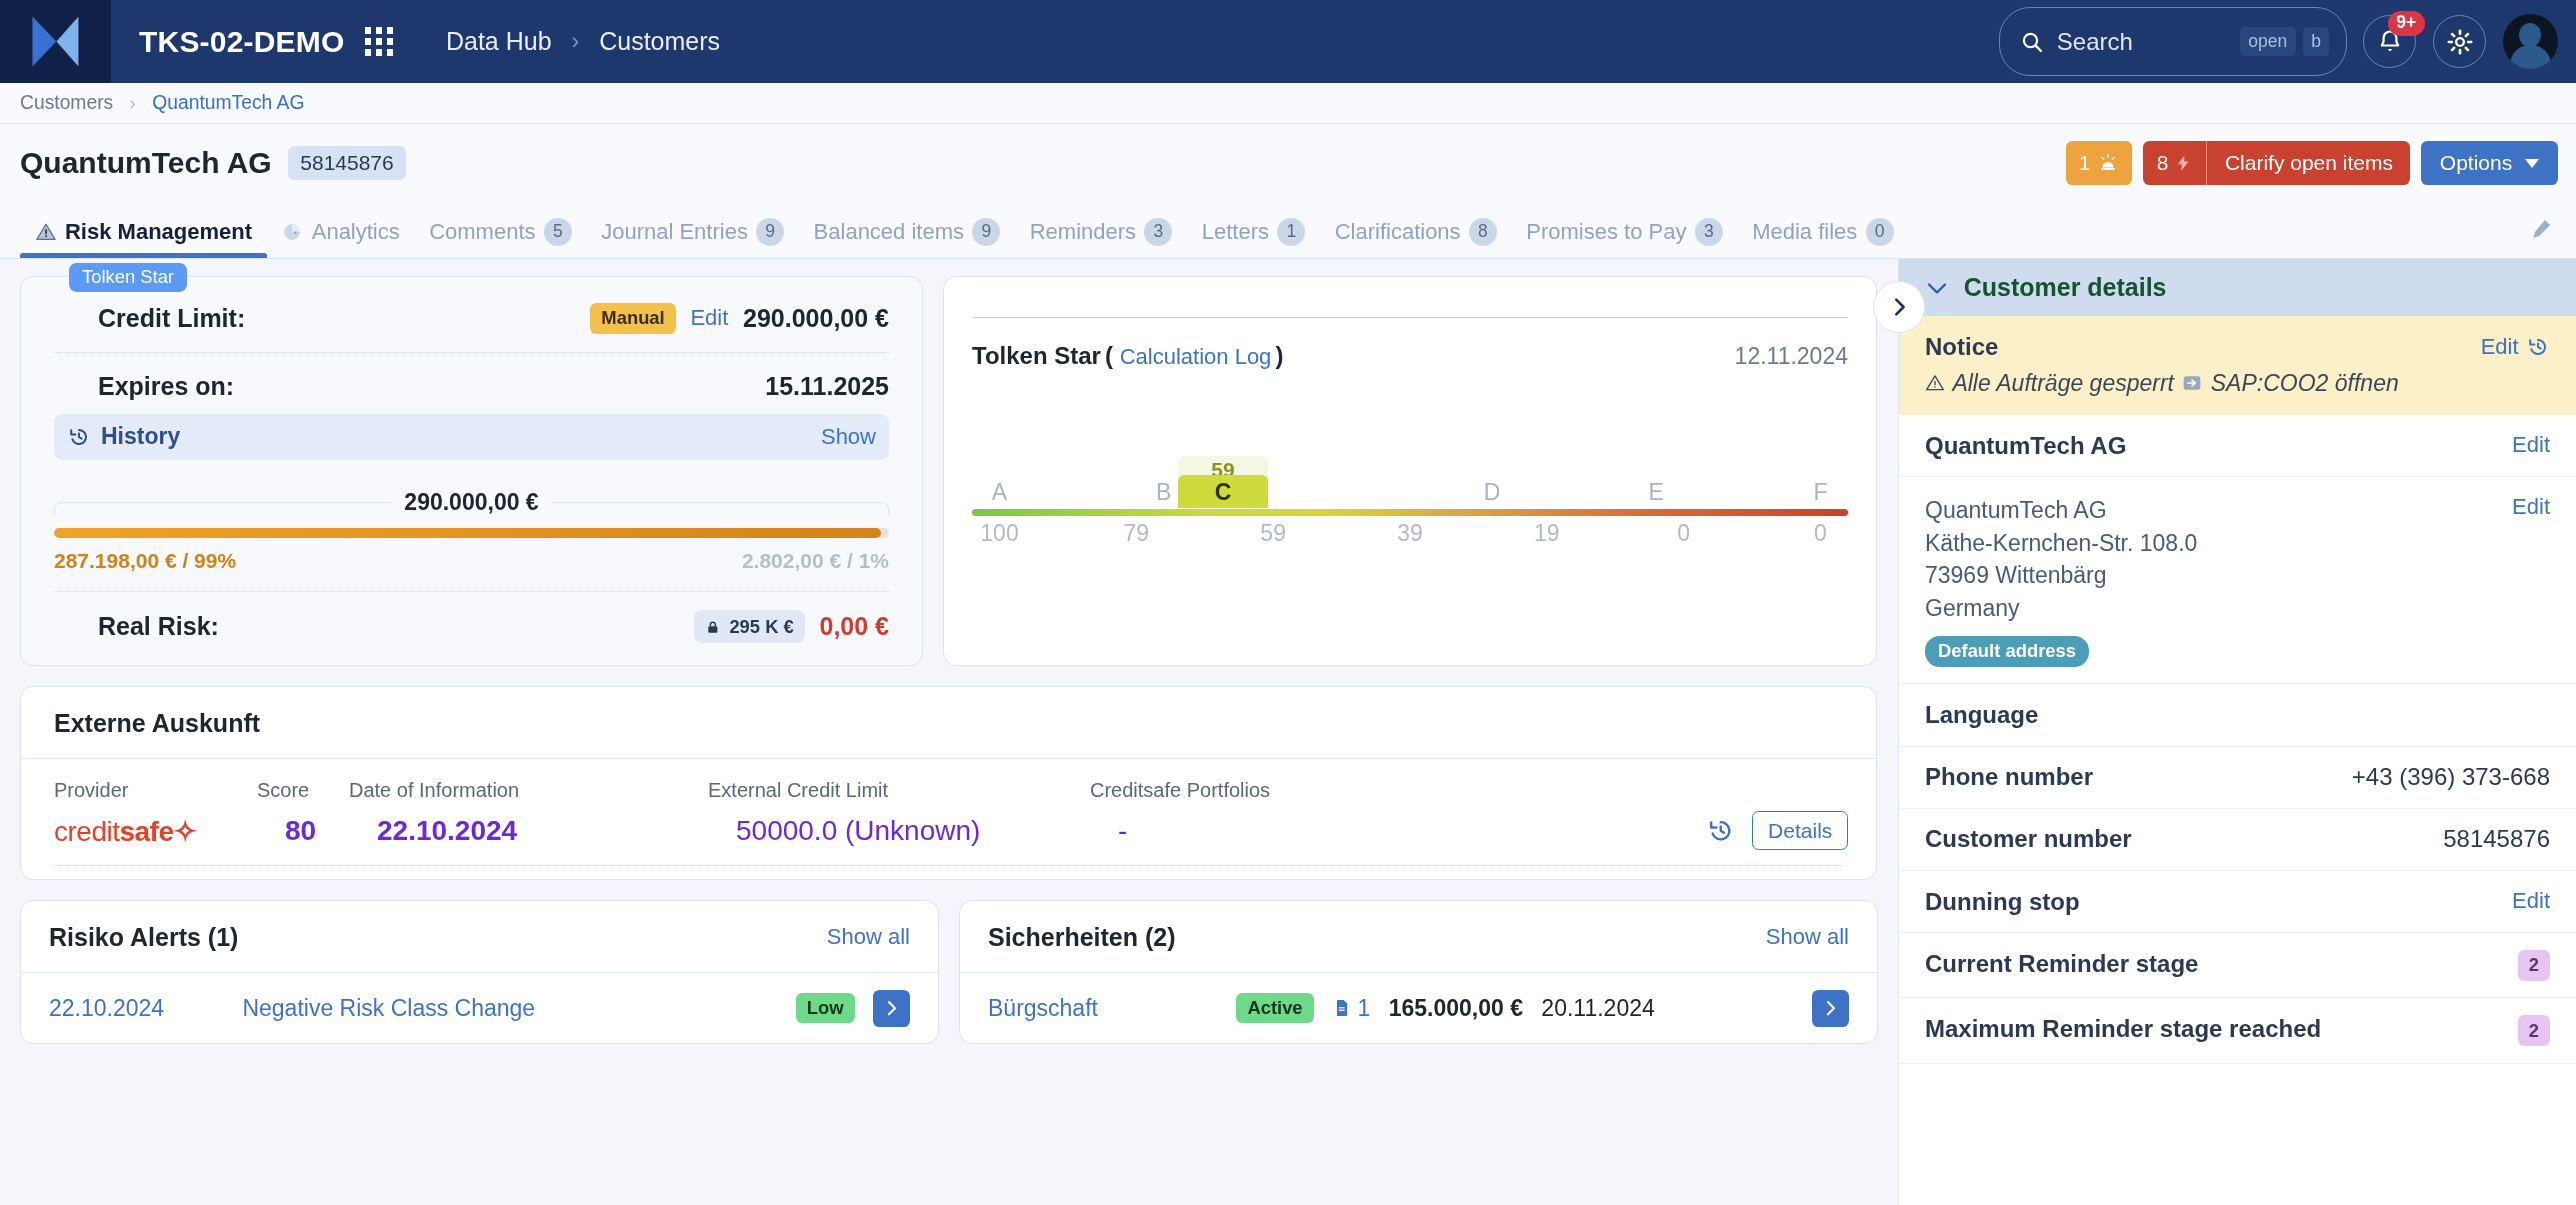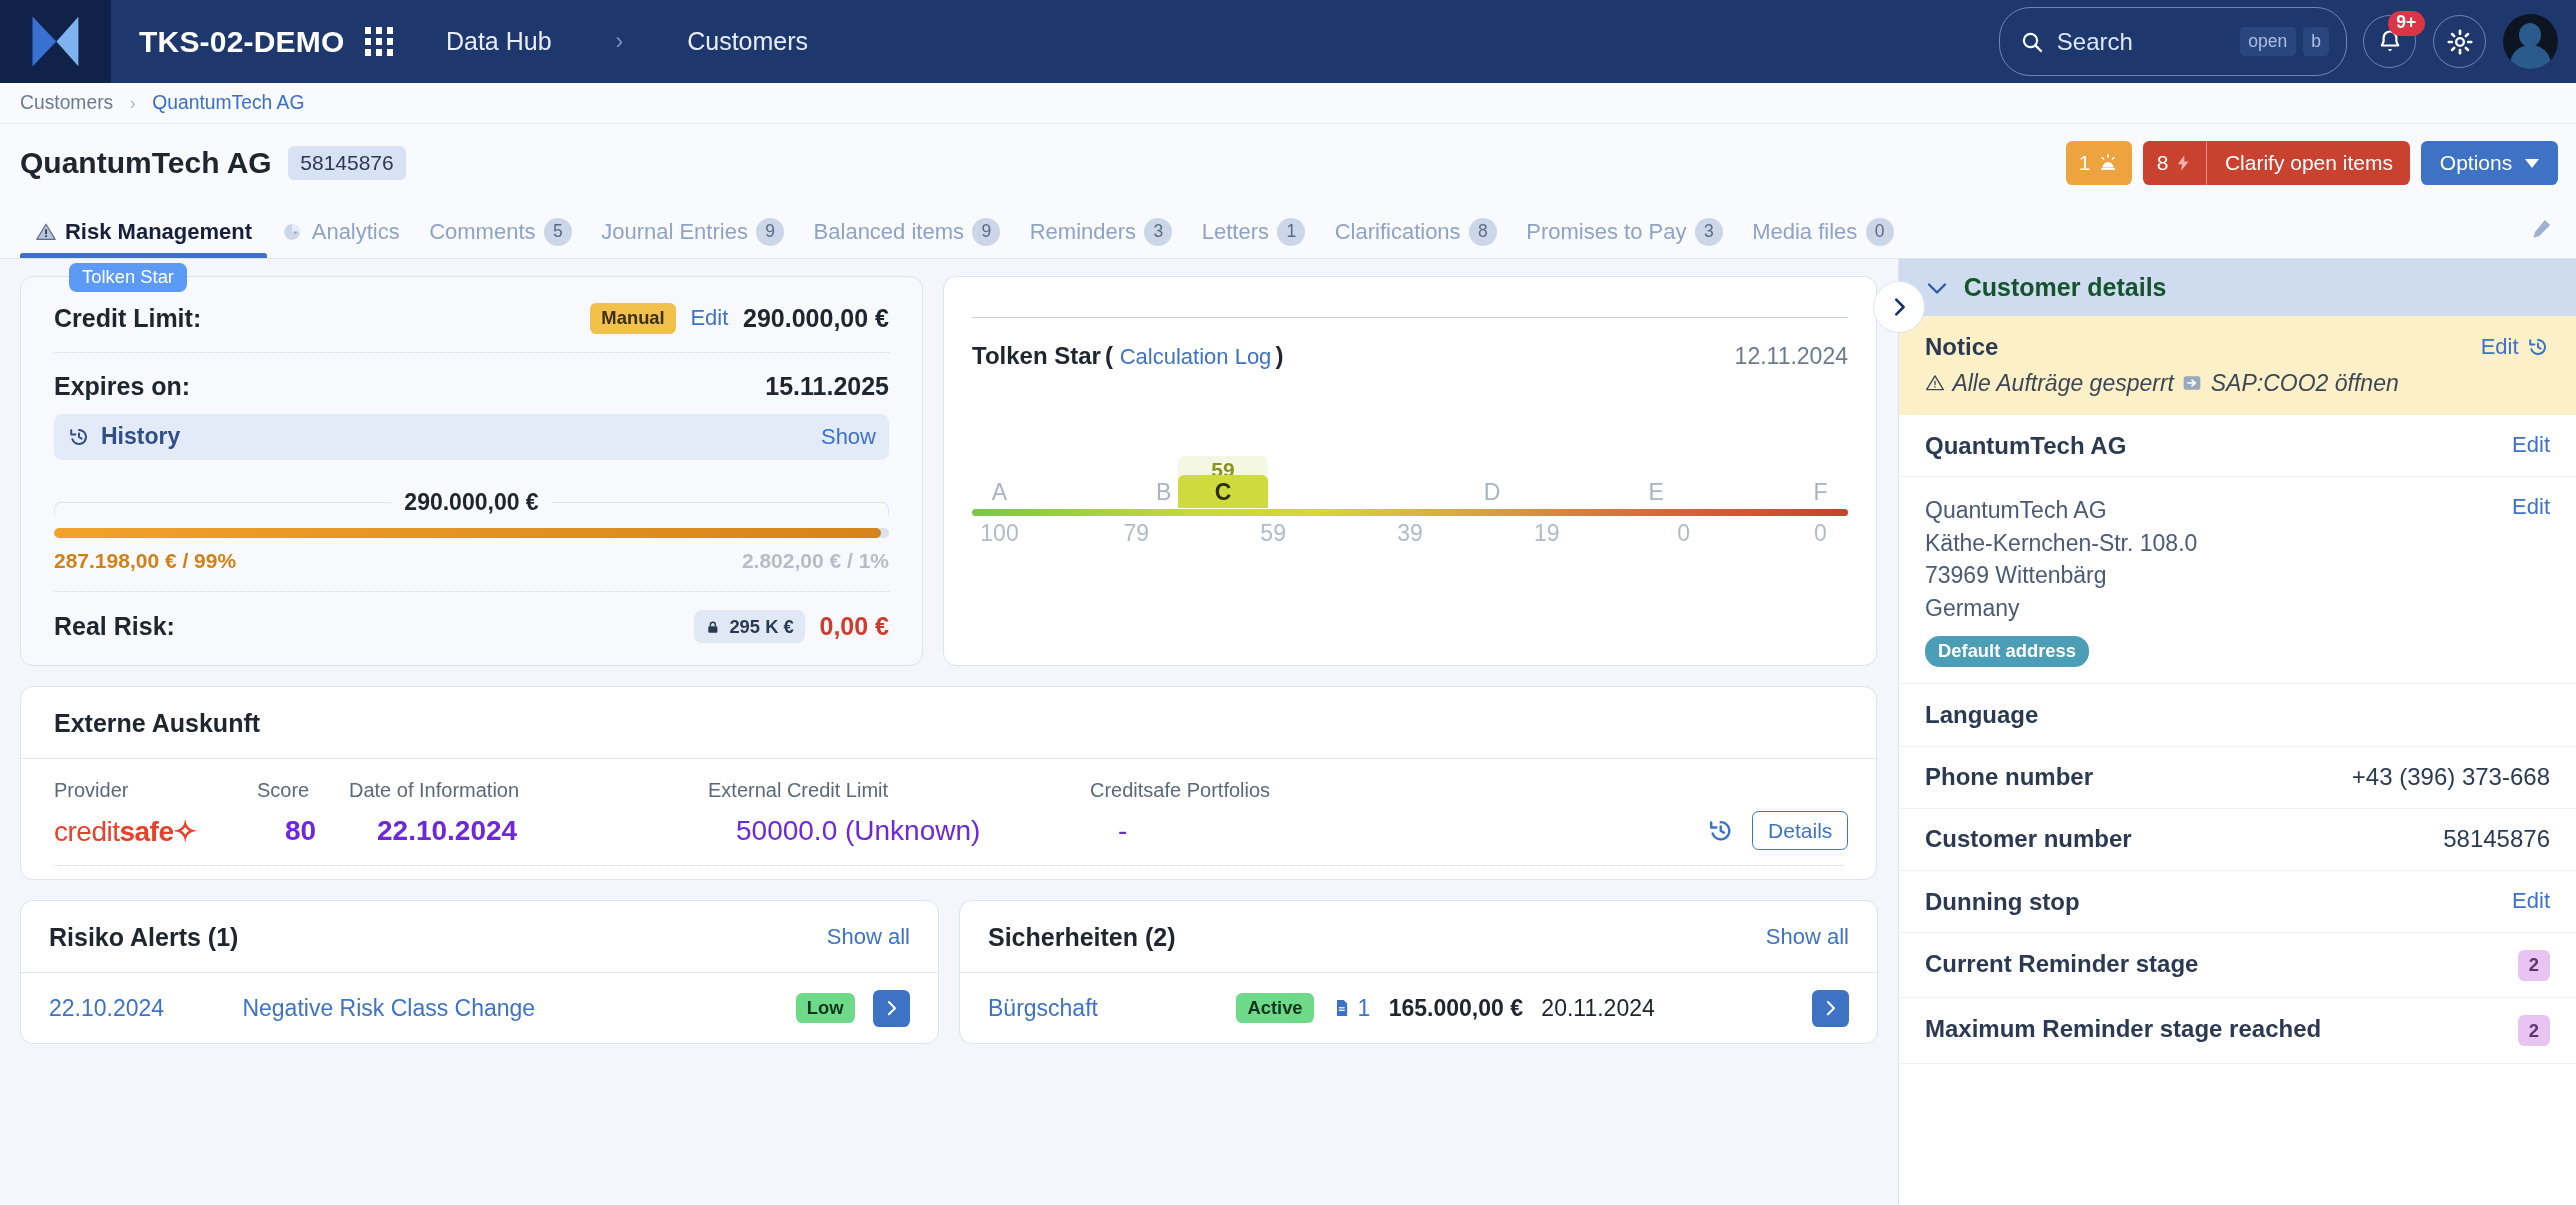--- a/index.html
+++ b/index.html
@@ -22,21 +22,21 @@
   .logo-mark { width: 53px; height: 57px; }
   .app-name {
     color: #fff; font-size: 30px; font-weight: bold; letter-spacing: 0.2px;
     margin-left: 28px;
   }
   .grid-icon {
     display: inline-grid; grid-template-columns: repeat(3, 6.4px);
     grid-gap: 4.6px; margin-left: 20px; vertical-align: middle;
   }
   .grid-icon i { width: 6.4px; height: 6.4px; background: #fff; display: block; }
-  .crumbs { display: flex; align-items: center; margin-left: 53px; gap: 44px; }
+  .crumbs { display: flex; align-items: center; margin-left: 53px; }
   .crumbs span { color: #e8edf7; font-size: 25px; }
   .crumbs .sep { color: #7f94bd; margin: 0 20px; font-size: 23px; }
 
   .topbar-right {
     position: absolute; right: 18.4px; top: 0; height: 83px;
     display: flex; align-items: center; gap: 16.6px;
   }
   .search-box {
     width: 348px; height: 69px; border: 1.4px solid #6c86b8; border-radius: 31px;
     display: flex; align-items: center; padding: 0 16.6px 0 20px; gap: 13px;
@@ -142,21 +142,21 @@
   }
   .card-ghost { background: #f7f9fc; }
 
   
   .cl-card { width: 903px; padding: 26px 33px 22px 33px; }
   .ribbon {
     position: absolute; top: -14px; left: 48px; background: #5b9bf5; color: #fff;
     font-size: 18.4px; border-radius: 7.4px; padding: 3.7px 13px;
   }
   .cl-line { display: flex; align-items: center; justify-content: space-between; }
-  .cl-label { font-size: 25px; font-weight: bold; color: #20262f; }
+  .cl-label { font-size: 25px; font-weight: bold; color: #20262f; margin-left: 44px; }
   .cl-right { display: flex; align-items: center; gap: 14.7px; }
   .chip-manual {
     background: #f2c14b; color: #3b2f10; font-size: 18.4px; font-weight: bold;
     border-radius: 6.4px; padding: 4.6px 11px;
   }
   .lnk { color: #3d72c4; font-size: 22px; cursor: pointer; }
   .val-strong { font-size: 25px; font-weight: bold; color: #20262f; }
   .dotted { border-top: 1.8px dotted #c9d3e2; margin: 18.4px 0; }
   .hist-bar {
     background: #e3ebf8; border-radius: 8.3px; height: 46px; margin-top: 13px;

